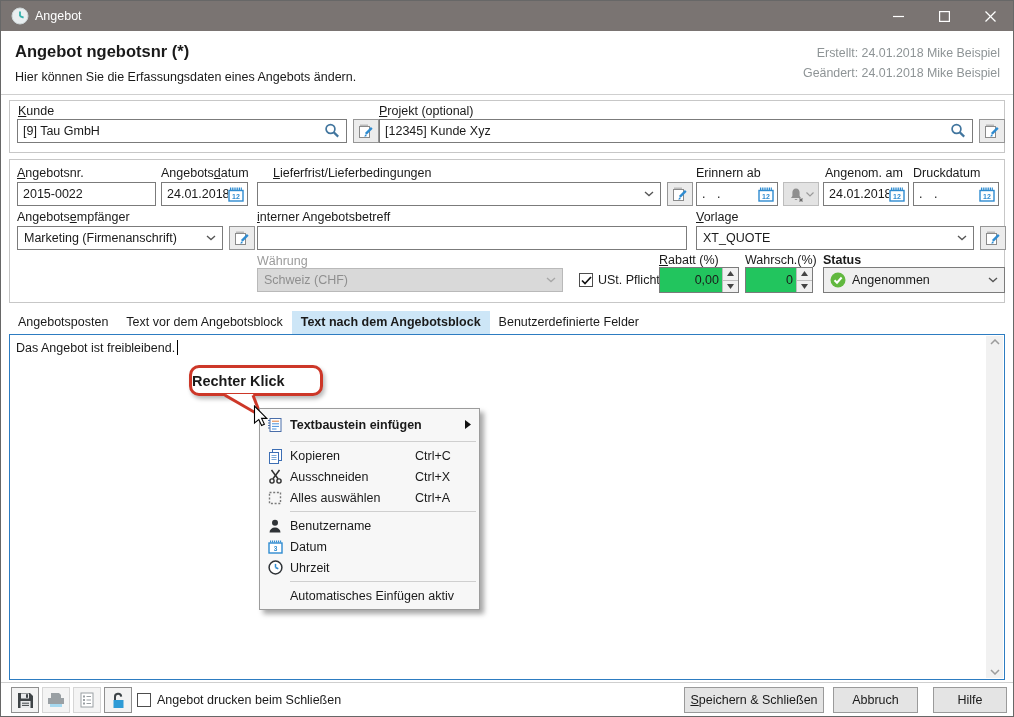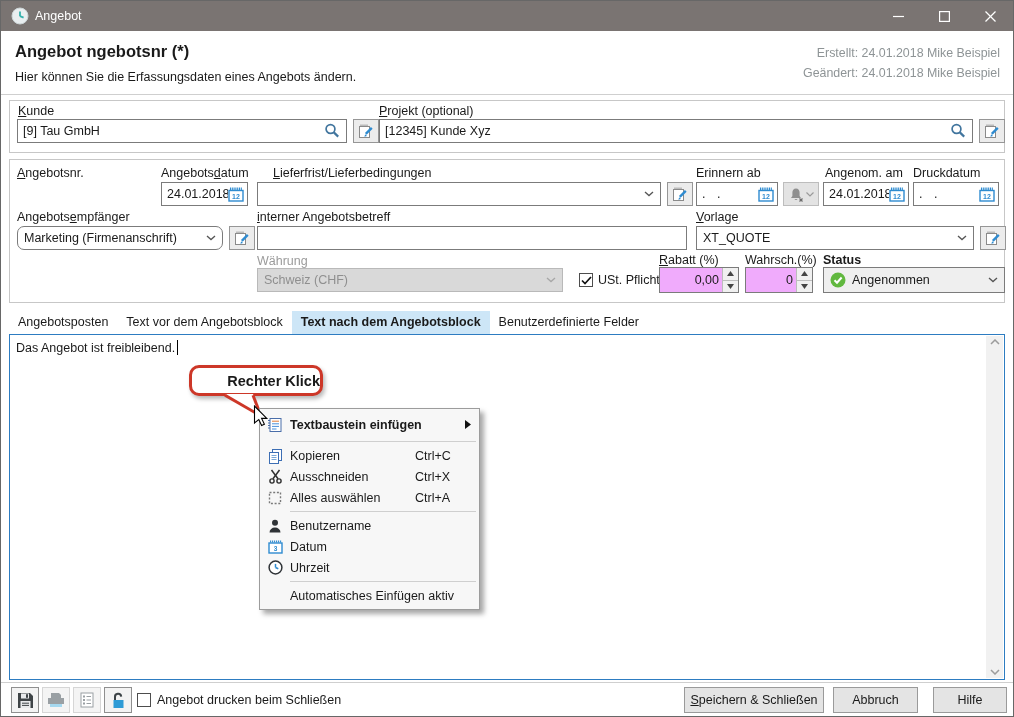--- a/index.html
+++ b/index.html
@@ -33,38 +33,38 @@
   .combo.gray{background:#efefef;}
   .combo.disabled{background:#d9d9d9;border-color:#b9b9b9;color:#8f8f8f;}
   .editbtn{border:1px solid #969696;background:#ececec;display:flex;align-items:center;justify-content:center;cursor:pointer;}
   .toolbtn{border:1px solid #8f8f8f;background:#f3f3f3;display:flex;align-items:center;justify-content:center;cursor:pointer;}
   .toolbtn.dis{border-color:#d6d6d6;background:#f4f4f4;}
 
   .cbx{width:14px;height:14px;border:1px solid #4d4d4d;background:#fff;display:flex;align-items:center;justify-content:center;}
   .cbx svg{display:none;}
   .cbx.on svg{display:block;}
 
-  .spin{border:1px solid #7b7b7b;background:#f0abfc;display:flex;align-items:stretch;}
+  .spin{border:1px solid #7b7b7b;background:#22c55e;display:flex;align-items:stretch;}
   .spin .sv{flex:1;font-size:12.5px;display:flex;align-items:center;justify-content:flex-end;padding-right:3px;}
   .sbtns{width:16px;display:flex;flex-direction:column;border-left:1px solid #bdbdbd;}
   .sb{flex:1;background:#f0f0f0;display:flex;align-items:center;justify-content:center;}
   .sb + .sb{border-top:1px solid #bdbdbd;}
 
   
   .tabs{display:flex;align-items:flex-end;height:24px;}
   .tab{font-size:12.5px;padding:4px 9px 5px 9px;cursor:pointer;white-space:nowrap;}
   .tab.on{background:var(--active-tab-bg,#cde6f7);font-weight:bold;}
 
   .editor{border:1px solid var(--accent-border,#2d7cc1);background:#fff;}
   .caret{display:inline-block;width:1px;height:15px;background:#000;vertical-align:text-bottom;margin-left:2px;}
   .sbar{position:absolute;right:1px;top:1px;bottom:1px;width:17px;background:#f1f1f1;display:flex;flex-direction:column;justify-content:space-between;align-items:center;padding:3px 0;}
 
   
   .callout{border:3px solid var(--callout-red,#cd3728);border-radius:10px;background:#fff;
-    font-size:14.5px;font-weight:bold;display:flex;align-items:center;justify-content:flex-end;
+    font-size:14.5px;font-weight:bold;display:flex;align-items:center;justify-content:flex-start;
     box-shadow:2px 3px 4px rgba(0,0,0,.28);}
 
   
   .menu{width:221px;background:#f7f7f7;border:1px solid #9c9c9c;box-shadow:4px 4px 5px rgba(0,0,0,.35);padding:2px 0;}
   .mi{display:flex;align-items:center;height:21px;padding-right:8px;cursor:pointer;}
   .mi.lg{height:27px;}
   .mi .ic{width:30px;display:flex;align-items:center;justify-content:center;flex:none;}
   .mi .ml{font-size:12.5px;white-space:nowrap;}
   .mi.bold .ml{font-weight:bold;}
   .mi .ms{margin-left:auto;width:56px;font-size:12.5px;text-align:left;}
@@ -162,20 +162,23 @@
 
   <div class="abs grp" style="left:8px;top:158px;width:996px;height:144px;"></div>
 
   <div class="abs lbl" style="left:16px;top:165px;"><u>A</u>ngebotsnr.</div>
   <div class="abs lbl" style="left:160px;top:165px;">Angebots<u>d</u>atum</div>
   <div class="abs lbl" style="left:272px;top:165px;"><u>L</u>ieferfrist/Lieferbedingungen</div>
   <div class="abs lbl" style="left:695px;top:165px;">Erinnern ab</div>
   <div class="abs lbl" style="left:824px;top:165px;">Angenom. am</div>
   <div class="abs lbl" style="left:912px;top:165px;">Druckdatum</div>
 
+  <div class="abs inp" style="left:16px;top:181px;width:139px;height:24px;">
+    <span class="val">2015-0022</span>
+  </div>
   <div class="abs inp" style="left:160px;top:181px;width:87px;height:24px;padding-right:3px;">
     <span class="val">24.01.2018</span>
     <span class="iico">
       <svg width="16" height="15">
           <rect x="1" y="3.5" width="14" height="10.5" fill="#fff" stroke="#2e8bd0" stroke-width="1.4"></rect>
           <g stroke="#2e8bd0" stroke-width="1.1">
             <line x1="2.5" y1="0.5" x2="2.5" y2="3"></line>
             <line x1="4.3" y1="0.5" x2="4.3" y2="3"></line>
             <line x1="6.1" y1="0.5" x2="6.1" y2="3"></line>
             <line x1="7.9" y1="0.5" x2="7.9" y2="3"></line>
@@ -269,21 +272,21 @@
           </g>
           <text x="8" y="11.7" font-size="7" font-weight="bold" fill="#2e8bd0" text-anchor="middle" font-family="Liberation Sans,sans-serif">12</text>
         </svg>
     </span>
   </div>
 
   <div class="abs lbl" style="left:16px;top:209px;">Angebots<u>e</u>mpfänger</div>
   <div class="abs lbl" style="left:256px;top:209px;"><u>i</u>nterner Angebotsbetreff</div>
   <div class="abs lbl" style="left:695px;top:209px;"><u>V</u>orlage</div>
 
-  <div class="abs combo" style="left:16px;top:225px;width:206px;height:24px;border-radius:7px;">
+  <div class="abs combo" style="left:16px;top:225px;width:206px;height:24px;">
     <span class="val">Marketing (Firmenanschrift)</span>
     <span class="chev">
       <svg width="10" height="6">
           <polyline points="1,1 5,4.6 9,1" fill="none" stroke="#555" stroke-width="1.3"></polyline>
         </svg>
     </span>
   </div>
   <div class="abs editbtn" style="left:228px;top:225px;width:26px;height:24px;">
     <svg width="16" height="16">
         <rect x="1.5" y="3.5" width="10" height="11" fill="#fff" stroke="#8a8a8a"></rect>

